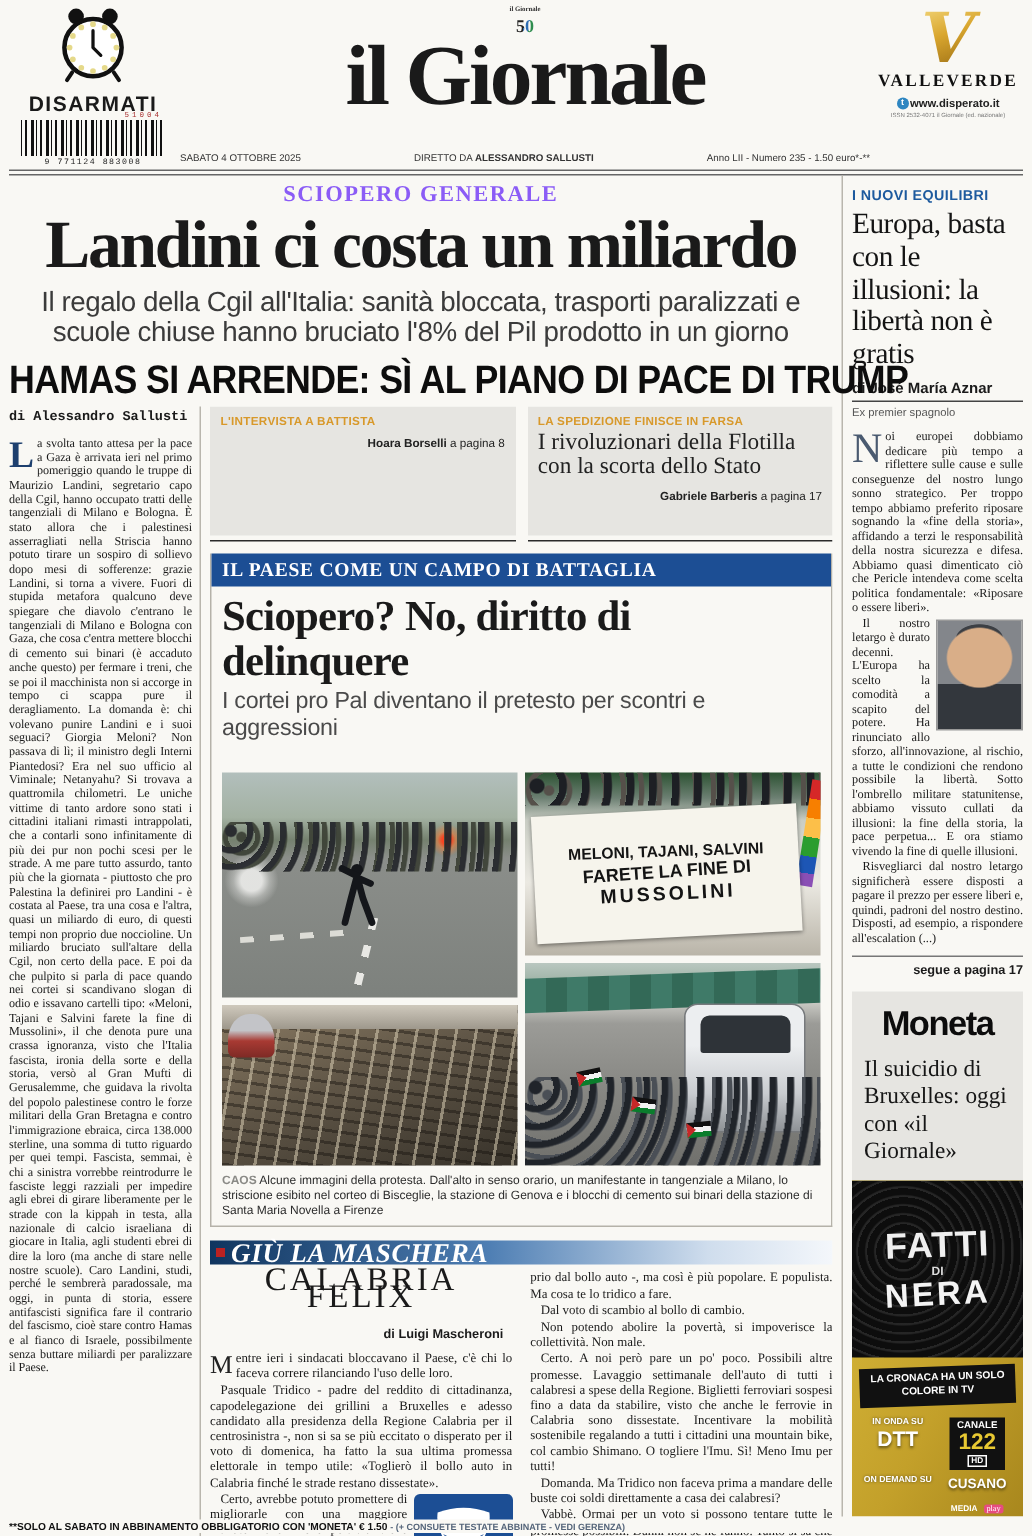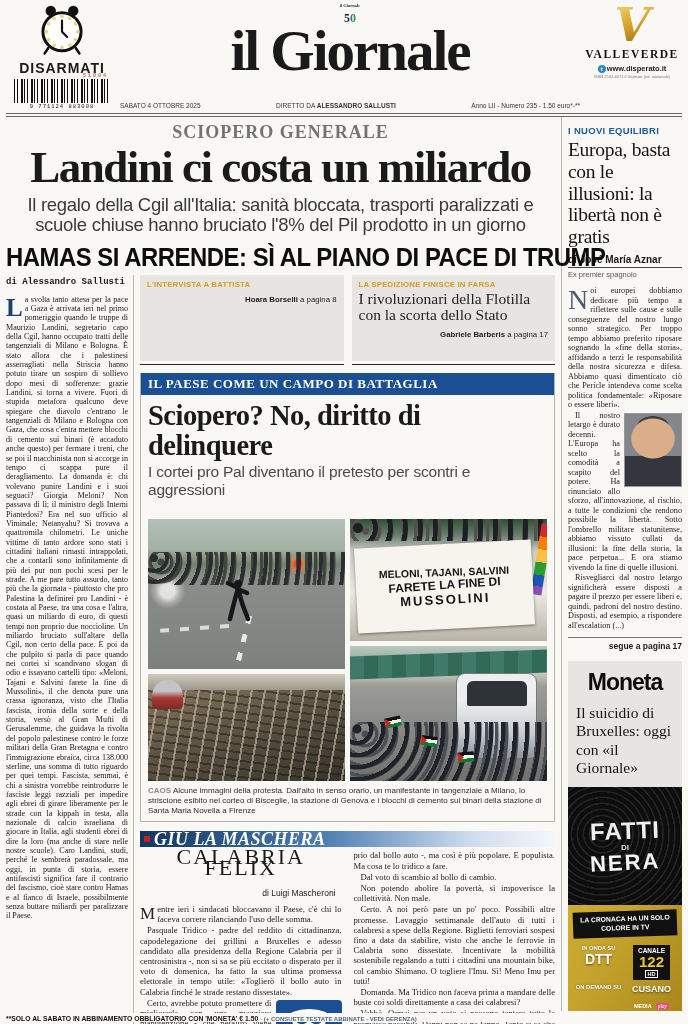--- a/index.html
+++ b/index.html
@@ -28,21 +28,21 @@
   .v-name{font-family:"Liberation Serif",serif;font-weight:bold;font-size:11.5px;letter-spacing:1.5px;color:#111;}
   .site-row{margin-top:4px;font-family:"Liberation Sans",sans-serif;font-weight:bold;font-size:7.5px;color:#222;}
   .globe{display:inline-block;width:8px;height:8px;border-radius:50%;background:#2e86c1;color:#fff;font-size:6px;line-height:8px;vertical-align:middle;margin-right:1px;}
   .issn{font-family:"Liberation Sans",sans-serif;font-size:4px;color:#777;margin-top:1px;}
   .double-rule{border-top:1px solid #666;border-bottom:1px solid #666;height:2px;margin-top:1px;}
   
   .main-row{display:flex;height:894px;}
   .lc{flex:1;min-width:0;border-right:1px solid #b9b6ad;padding-right:6px;}
   .rc{width:114px;padding-left:6px;display:flex;flex-direction:column;overflow:hidden;}
   .lead{text-align:center;padding-top:5px;}
-  .kicker-main{font-weight:bold;font-size:18px;letter-spacing:1px;color:#737373;}
+  .kicker-main{font-weight:bold;font-size:15px;letter-spacing:1px;color:#8b5cf6;}
   .headline-main{font-weight:bold;font-size:45px;letter-spacing:-1.5px;line-height:1.02;margin:2px 0 4px;}
   .subhead-main{font-family:"Liberation Sans",sans-serif;font-size:18.5px;line-height:1.1;color:#3b3b3b;letter-spacing:-0.3px;}
   .hamas{font-family:"Liberation Sans",sans-serif;font-weight:bold;font-size:26.5px;letter-spacing:-0.5px;
      white-space:nowrap;transform:scaleX(.9);transform-origin:left center;margin:6px 0 2px;color:#0d0d0d;}
   .row2{display:flex;}
   
   .editorial{width:122px;flex:none;border-right:1px solid #b9b6ad;padding-right:5px;overflow:hidden;}
   .byline-sallusti{font-family:Liberation Mono, monospace;font-weight:bold;font-size:9px;text-align:left;margin:2px 0 5px;}
   .ed-body{font-size:8.1px;line-height:9.35px;text-align:justify;letter-spacing:-0.05px;}
   .dropcap{float:left;font-weight:bold;font-size:25px;line-height:21px;padding:2px 2px 0 0;color:#1d3f6e;}
@@ -112,21 +112,21 @@
   .caption .cap-label{font-weight:bold;color:#8a8a86;}
   
   .calabria{margin-top:9px;}
   .cal-bar{height:16px;display:flex;align-items:center;gap:4px;padding:0 4px;
       background:linear-gradient(90deg,#10355f 0%,#4f7fb4 45%,#cfdded 80%,#f4f7fb 100%);}
   .cal-sq{width:6px;height:6px;background:#b22;flex:none;}
   .cal-kicker{font-style:italic;font-weight:bold;font-size:18px;color:#fff;letter-spacing:.5px;}
   .cal-cols{display:flex;gap:12px;margin-top:3px;}
   .cal-col{flex:1;min-width:0;font-size:8.6px;line-height:10.2px;text-align:justify;}
   .cal-headline{text-align:center;font-size:22px;letter-spacing:2px;font-weight:normal;margin:2px 0 2px;}
-  .cal-byline{font-family:"Liberation Sans",sans-serif;font-weight:normal;font-size:8.5px;text-align:right;margin:15px 6px 6px 0;}
+  .cal-byline{font-family:"Liberation Sans",sans-serif;font-weight:bold;font-size:8.5px;text-align:right;margin:15px 6px 6px 0;}
   .cal-p{margin:0 0 1px;text-indent:7px;}
   .cal-p.first{text-indent:0;}
   .maskwrap{float:right;width:66px;height:52px;background:#1c4e94;border-radius:4px;margin:2px 0 2px 4px;
       display:flex;align-items:center;justify-content:center;}
   
   .rc-kicker{font-family:"Liberation Sans",sans-serif;font-weight:bold;font-size:9.5px;color:#1d5a9e;letter-spacing:.3px;margin-top:8px;}
   .rc-headline{font-size:19.5px;line-height:1.12;letter-spacing:-0.3px;margin:3px 0 6px;color:#141414;}
   .rc-byline{font-family:"Liberation Sans",sans-serif;font-weight:bold;font-size:10px;border-bottom:1px solid #444;padding-bottom:2px;}
   .rc-role{font-family:"Liberation Sans",sans-serif;font-size:7.5px;color:#555;margin:2px 0 7px;}
   .rc-body{font-size:8.2px;line-height:9.5px;text-align:justify;}
@@ -309,21 +309,21 @@
 
           <section class="calabria">
             <div class="cal-bar">
               <span class="cal-sq"></span>
               <span class="cal-kicker">GIÙ LA MASCHERA</span>
             </div>
             <div class="cal-cols">
               <div class="cal-col">
                 <div class="cal-headline">CALABRIA FELIX</div>
                 <div class="cal-byline">di Luigi Mascheroni</div>
-                <p class="cal-p first"><span class="dropcap m">M</span><span>entre ieri i sindacati bloccavano il Paese, c'è chi lo faceva correre rilanciando l'uso delle somma.</span></p>
+                <p class="cal-p first"><span class="dropcap m">M</span><span>entre ieri i sindacati bloccavano il Paese, c'è chi lo faceva correre rilanciando l'uso delle loro.</span></p>
                 <p class="cal-p">Pasquale Tridico - padre del reddito di cittadinanza, capodelegazione dei grillini a Bruxelles e adesso candidato alla presidenza della Regione Calabria per il centrosinistra -, non si sa se più eccitato o disperato per il voto di domenica, ha fatto la sua ultima promessa elettorale in tempo utile: «Toglierò il bollo auto in Calabria finché le strade restano dissestate».</p>
                 <p class="cal-p">
                   <span class="maskwrap">
                     <svg width="46" height="38" viewBox="0 0 64 50">
                       <path d="M8,6 Q32,-3 56,6 Q59,30 32,47 Q5,30 8,6 Z" fill="#ffffff"></path>
                       <path d="M14,17 q7,7 14,2" stroke="#1c4e94" stroke-width="3" fill="none" stroke-linecap="round"></path>
                       <path d="M36,19 q7,5 14,-2" stroke="#1c4e94" stroke-width="3" fill="none" stroke-linecap="round"></path>
                       <path d="M13,26 Q32,46 51,26 Q32,36 13,26 Z" fill="#1c4e94"></path>
                     </svg>
                   </span><span>Certo, avrebbe potuto promettere di migliorarle con una maggiore manutenzione - che peraltro viene finanziata pro-</span>

